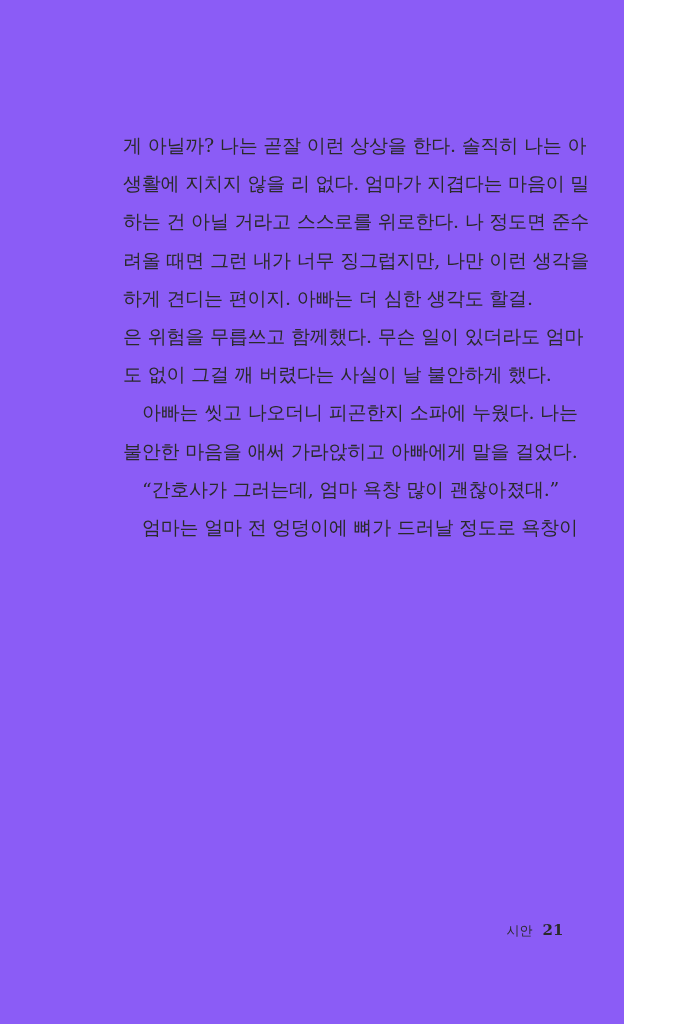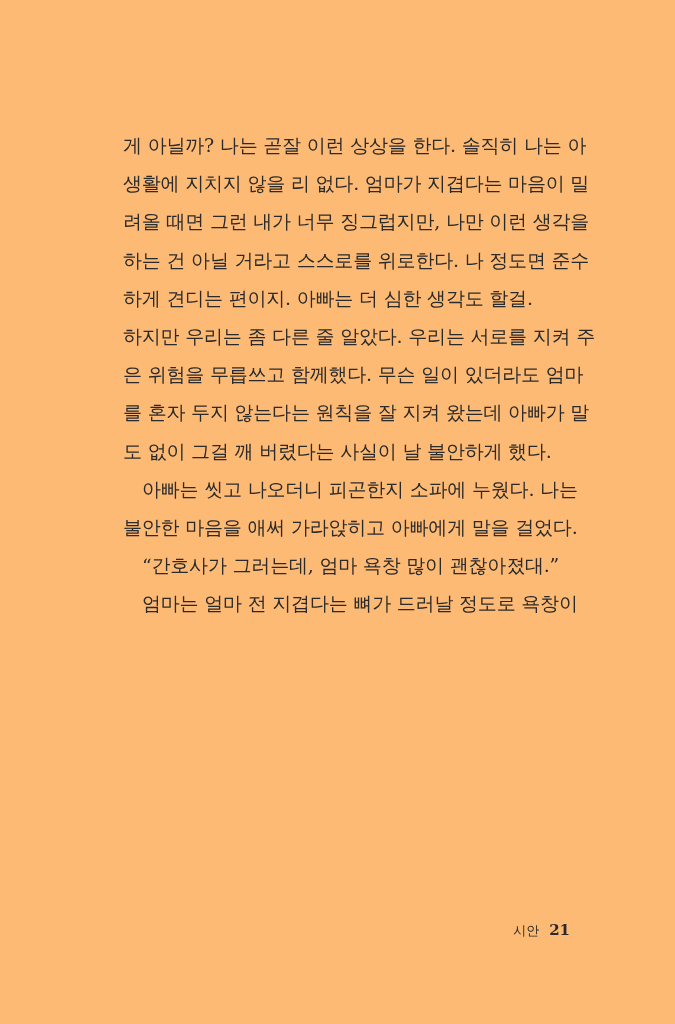--- a/index.html
+++ b/index.html
@@ -11,23 +11,23 @@
     width: 675px;
     height: 1024px;
     position: relative;
     overflow: hidden;
     font-family: "DejaVu Serif", "Liberation Serif", serif;
     color: #2a2a2a;
   }
   .page {
     position: absolute;
     left: 0; top: 0;
-    width: 675px;
+    width: 624px;
     height: 1024px;
-    background: #fdba74;
+    background: #8b5cf6;
   }
   .text-block {
     position: absolute;
     left: 123px;
     top: 126px;
     width: 452px;
   }
   .line {
     display: block;
     height: 38.2px;
@@ -42,21 +42,21 @@
     padding-left: 19px;
   }
   .line.last {
     text-align-last: left;
   }
   .footer {
     position: absolute;
     left: 500px;
     top: 921px;
     width: 70px;
-    text-align: right;
+    text-align: center;
     font-size: 13px;
     color: #2a2a2a;
     white-space: nowrap;
   }
   .footer .section {
     font-size: 13px;
     margin-right: 10px;
   }
   .footer .page-num {
     font-weight: bold;
@@ -64,29 +64,27 @@
     font-family: "DejaVu Serif", serif;
   }
 </style>
 </head>
 <body>
 
 <div class="page">
   <div class="text-block">
     <span class="line">게 아닐까? 나는 곧잘 이런 상상을 한다. 솔직히 나는 아</span>
     <span class="line">생활에 지치지 않을 리 없다. 엄마가 지겹다는 마음이 밀</span>
+    <span class="line">하는 건 아닐 거라고 스스로를 위로한다. 나 정도면 준수</span>
     <span class="line">려올 때면 그런 내가 너무 징그럽지만, 나만 이런 생각을</span>
-    <span class="line">하는 건 아닐 거라고 스스로를 위로한다. 나 정도면 준수</span>
     <span class="line last">하게 견디는 편이지. 아빠는 더 심한 생각도 할걸.</span>
-    <span class="line">하지만 우리는 좀 다른 줄 알았다. 우리는 서로를 지켜 주</span>
     <span class="line">은 위험을 무릅쓰고 함께했다. 무슨 일이 있더라도 엄마</span>
-    <span class="line">를 혼자 두지 않는다는 원칙을 잘 지켜 왔는데 아빠가 말</span>
     <span class="line last">도 없이 그걸 깨 버렸다는 사실이 날 불안하게 했다.</span>
     <span class="line indent">아빠는 씻고 나오더니 피곤한지 소파에 누웠다. 나는</span>
     <span class="line last">불안한 마음을 애써 가라앉히고 아빠에게 말을 걸었다.</span>
     <span class="line indent last">“간호사가 그러는데, 엄마 욕창 많이 괜찮아졌대.”</span>
-    <span class="line indent">엄마는 얼마 전 지겹다는 뼈가 드러날 정도로 욕창이</span>
+    <span class="line indent">엄마는 얼마 전 엉덩이에 뼈가 드러날 정도로 욕창이</span>
   </div>
 
   <div class="footer">
     <span class="section">시안</span><span class="page-num">21</span>
   </div>
 </div>
 
 </body></html>

